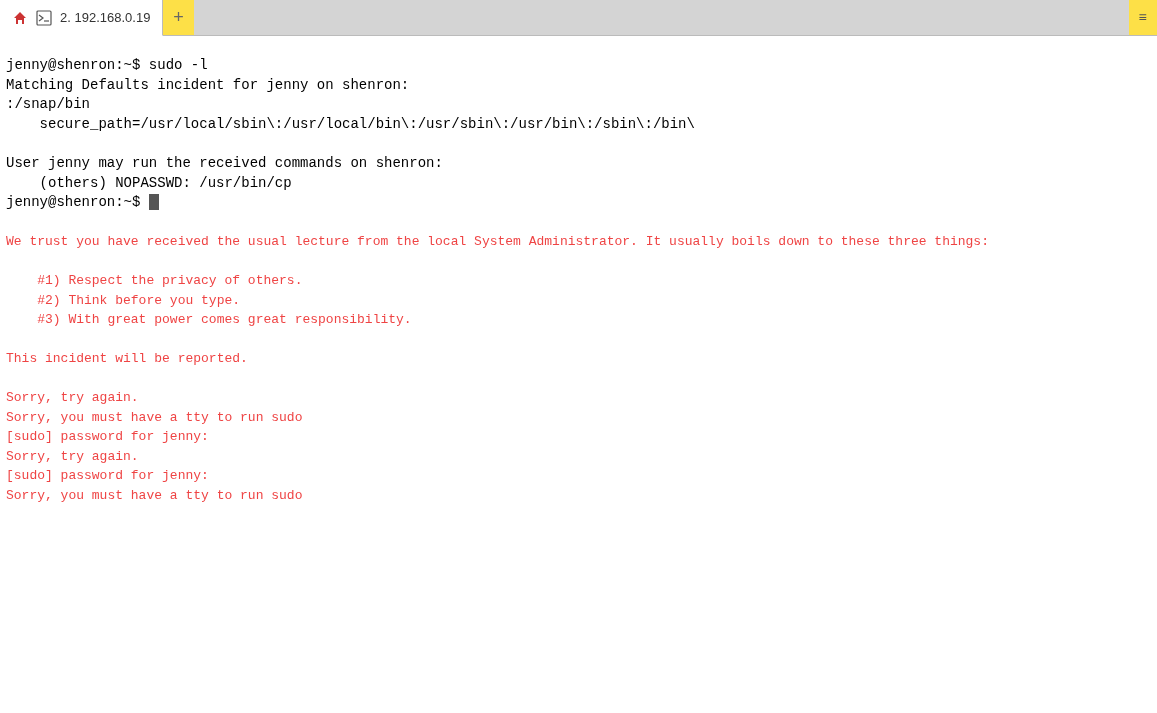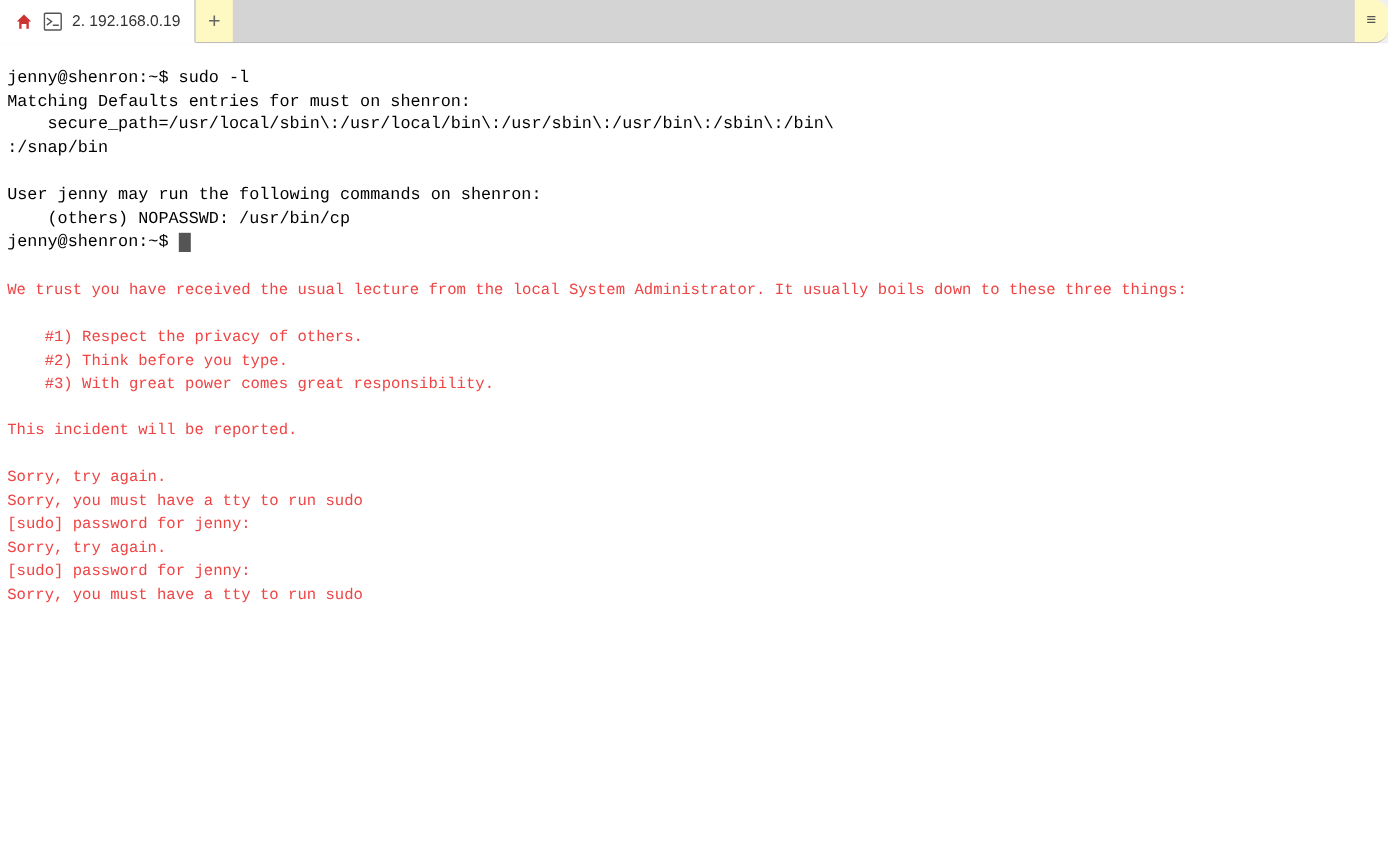--- a/index.html
+++ b/index.html
@@ -13,24 +13,23 @@
       height: 713px;
       background: #f0f0f0;
       font-family: 'Courier New', Courier, monospace;
       overflow: hidden;
     }
 
     
     .tab-bar {
       display: flex;
       align-items: stretch;
-      background: #fef9c3;
+      background: #fde047;
       height: 36px;
       border-bottom: 1px solid #bbb;
-      border-radius: 12px;
     }
 
     .tab {
       display: flex;
       align-items: center;
       padding: 0 12px;
       background: #e8e8e8;
       border-right: 1px solid #bbb;
       font-size: 13px;
       font-family: Arial, sans-serif;
@@ -143,25 +142,25 @@
     </svg>
     <span class="tab-label">2. 192.168.0.19</span>
   </div>
   <button class="tab-new">+</button>
   <div class="tab-spacer"></div>
   <div class="tab-right-icon">≡</div>
 </div>
 
 <div class="terminal">
   <span class="terminal-line">jenny@shenron:~$ sudo -l</span>
-  <span class="terminal-line">Matching Defaults entries for must on shenron:</span>
+  <span class="terminal-line">Matching Defaults incident for jenny on shenron:</span>
+  <span class="terminal-line">:/snap/bin</span>
   <span class="terminal-line">    secure_path=/usr/local/sbin\:/usr/local/bin\:/usr/sbin\:/usr/bin\:/sbin\:/bin\</span>
-  <span class="terminal-line">:/snap/bin</span>
   <span class="blank-line"></span>
-  <span class="terminal-line">User jenny may run the following commands on shenron:</span>
+  <span class="terminal-line">User jenny may run the received commands on shenron:</span>
   <span class="terminal-line">    (others) NOPASSWD: /usr/bin/cp</span>
   <span class="terminal-line"><span>jenny@shenron:~$ </span><span class="cursor"></span></span>
   <span class="blank-line"></span>
   <div class="faded-text">We trust you have received the usual lecture from the local System Administrator. It usually boils down to these three things:
 
     #1) Respect the privacy of others.
     #2) Think before you type.
     #3) With great power comes great responsibility.
 
 This incident will be reported.

